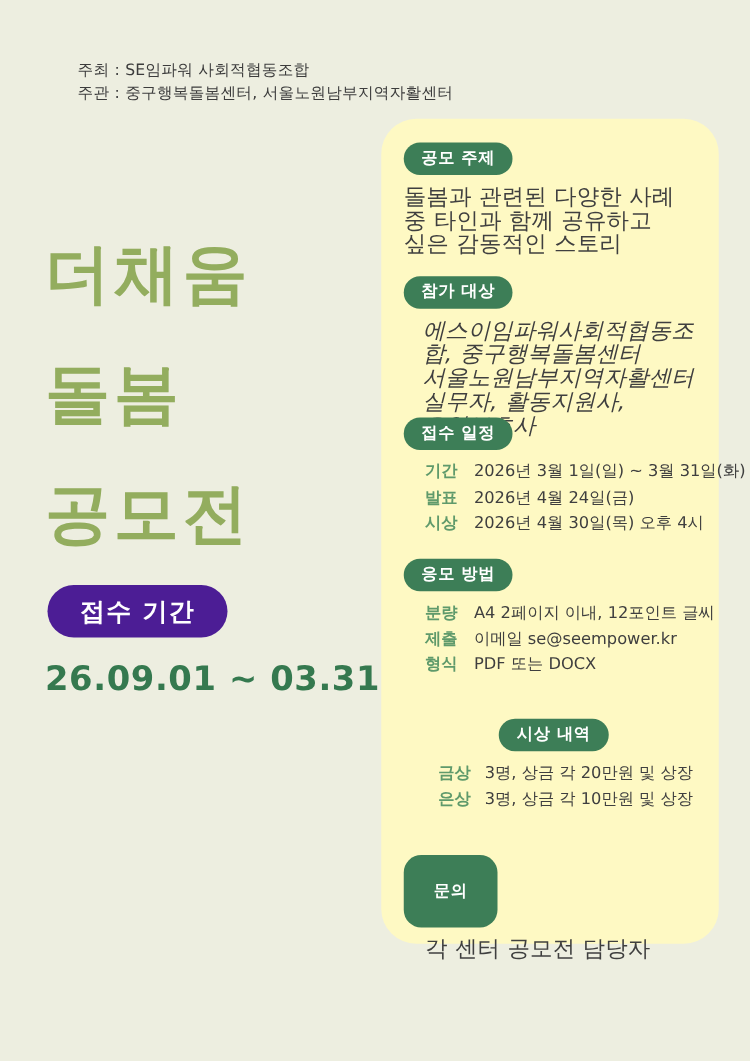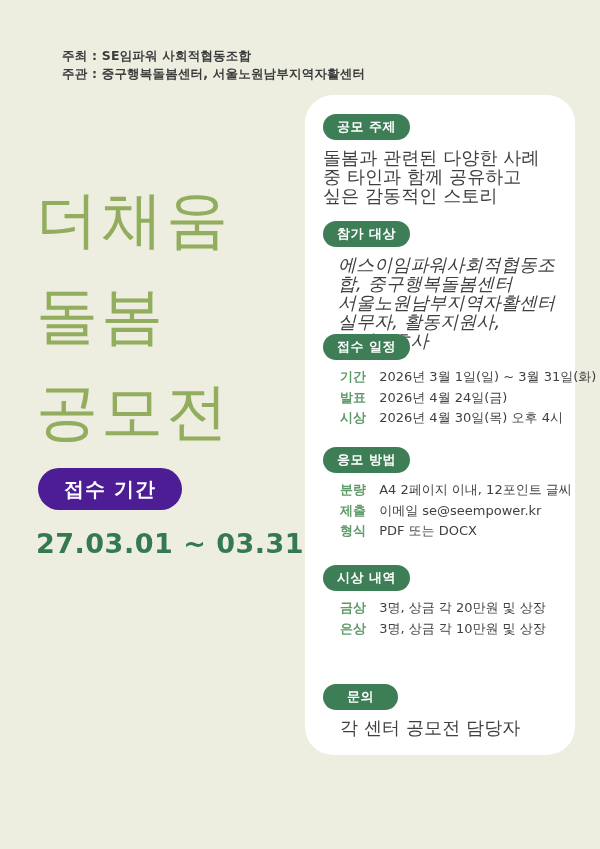--- a/index.html
+++ b/index.html
@@ -2,61 +2,61 @@
 <html><head>
 <meta charset="utf-8">
 <style>
   html,body{margin:0;padding:0;}
   .poster{
     position:relative;width:600px;height:849px;overflow:hidden;
     background:#edeee0;
     font-family:"DejaVu Sans","Liberation Sans",sans-serif;
   }
   
-  .org{position:absolute;left:62px;top:47px;font-size:12.5px;font-weight:700;
+  .org{position:absolute;left:62px;top:47px;font-size:12.5px;font-weight:400;
        color:#3c3c3c;line-height:17.5px;letter-spacing:0.2px;}
   
   .title{position:absolute;left:36px;top:172px;color:#93ad5e;
-         font-size:62px;font-weight:400;line-height:96px;letter-spacing:3px;}
+         font-size:52px;font-weight:700;line-height:96px;letter-spacing:3px;}
   .title div{height:96px;}
   
   .period-badge{
     position:absolute;left:38px;top:468px;height:42px;line-height:42px;
     padding:0 26px;background:#4c1d95;color:#ffffff;border-radius:22px;
     font-size:20px;font-weight:800;letter-spacing:1px;
   }
   .period-dates{
     position:absolute;left:36px;top:528px;color:#35794f;
     font-size:27px;font-weight:800;letter-spacing:0.5px;
   }
   
   .card{
     position:absolute;left:305px;top:95px;width:270px;height:660px;
-    background:#ffffff;border-radius:28px;
+    background:#fef9c3;border-radius:28px;
   }
   .sec{position:absolute;left:18px;width:240px;}
   .sec-badge{
     display:inline-block;background:#3d7e57;color:#ffffff;border-radius:14px;
     padding:0 14px;height:26px;line-height:26px;font-size:13px;font-weight:700;
     letter-spacing:0.5px;
   }
-  .sec-badge.wide{padding:0 24px;font-family:Liberation Serif, serif;}
+  .sec-badge.wide{padding:16px 24px;font-family:Liberation Serif, serif;}
   .sec-body{margin-top:8px;font-size:18px;line-height:19px;color:#3f3f3f;
             letter-spacing:0.1px;}
   .sec-body.indent{margin-left:15px;font-style:italic;}
   .sec-body.indent2{margin-left:17px;}
   .rows{margin-top:8px;margin-left:17px;}
   .row{height:20.5px;font-size:13px;white-space:nowrap;}
   .row .lbl{display:inline-block;width:30px;color:#5f9a6b;font-weight:700;}
   .row .val{color:#3f3f3f;margin-left:5px;}
   .sec0{top:19px;}
   .sec1{top:126px;}
   .sec2{top:239px;}
   .sec3{top:352px;}
-  .sec4{top:470px;}
+  .sec4{top:480px;text-align:center;}
   .sec5{top:589px;}
   
   .footer{position:absolute;left:0;top:786px;width:530px;text-align:center;
           color:#4e9468;font-size:13px;letter-spacing:0.3px;}
 </style>
 </head>
 <body>
 
 <div class="poster">
 
@@ -65,21 +65,21 @@
     <div>주관 : 중구행복돌봄센터, 서울노원남부지역자활센터</div>
   </div>
 
   <div class="title">
     <div>더채움</div>
     <div>돌봄</div>
     <div>공모전</div>
   </div>
 
   <div class="period-badge">접수 기간</div>
-  <div class="period-dates">27.03.01 ~ 03.31</div>
+  <div class="period-dates">26.09.01 ~ 03.31</div>
 
   <div class="card">
 
     <div class="sec sec0">
       <span class="sec-badge">공모 주제</span>
       <div class="sec-body">
         <div>돌봄과 관련된 다양한 사례 중 타인과 함께  공유하고</div>
         <div>싶은 감동적인 스토리</div>
       </div>
     </div>

